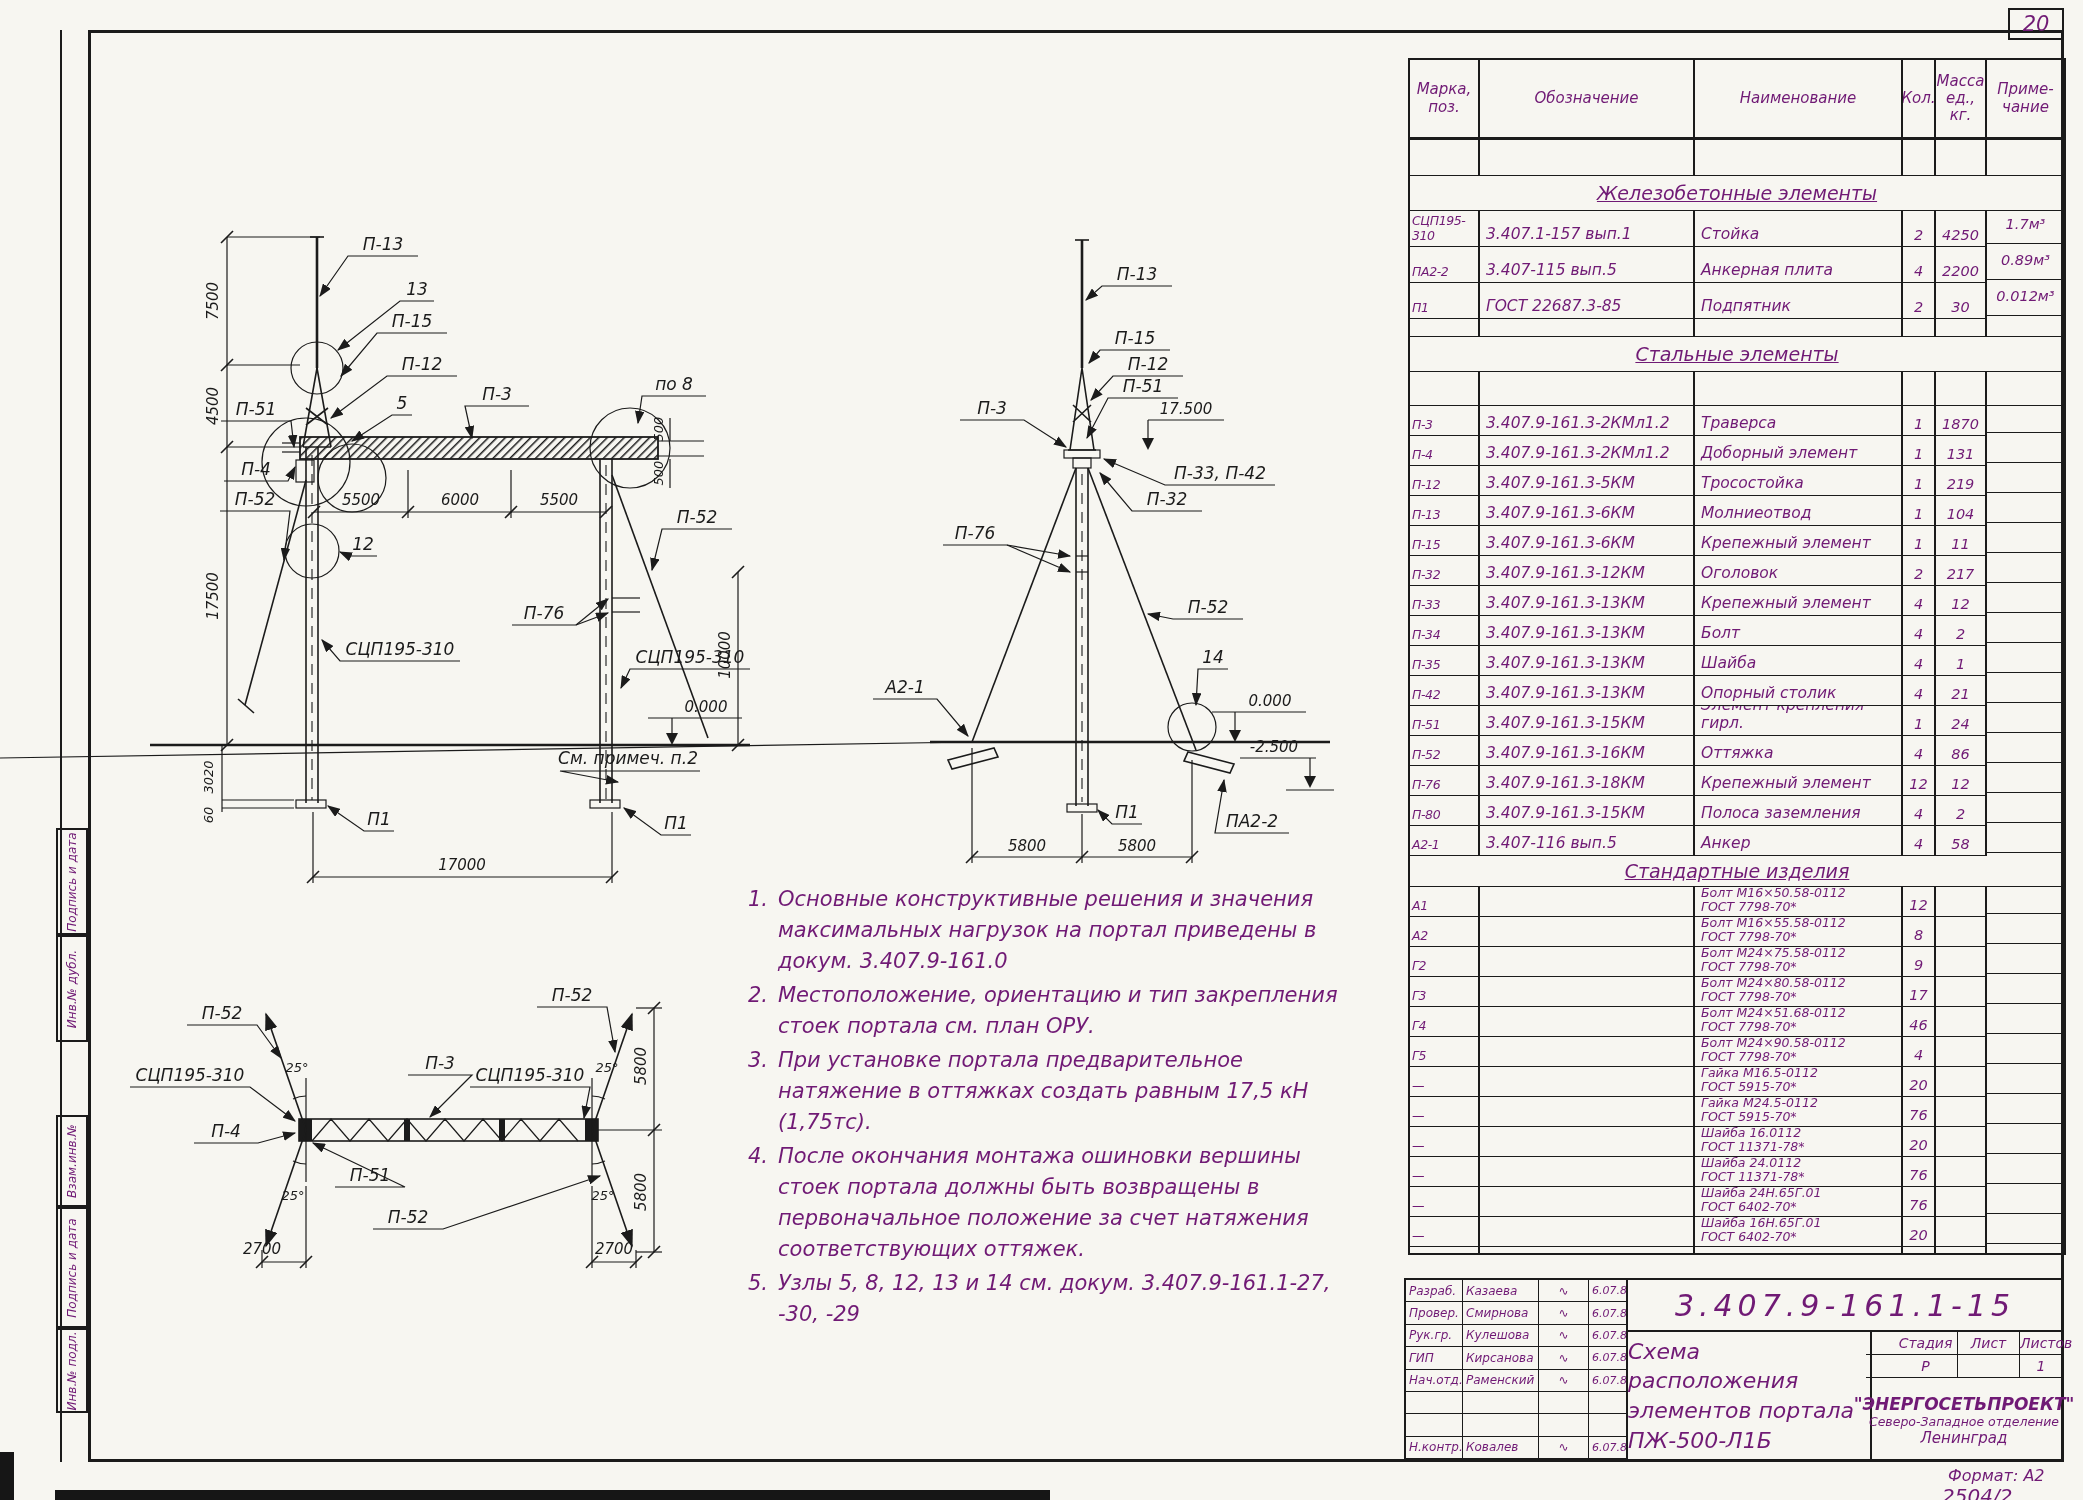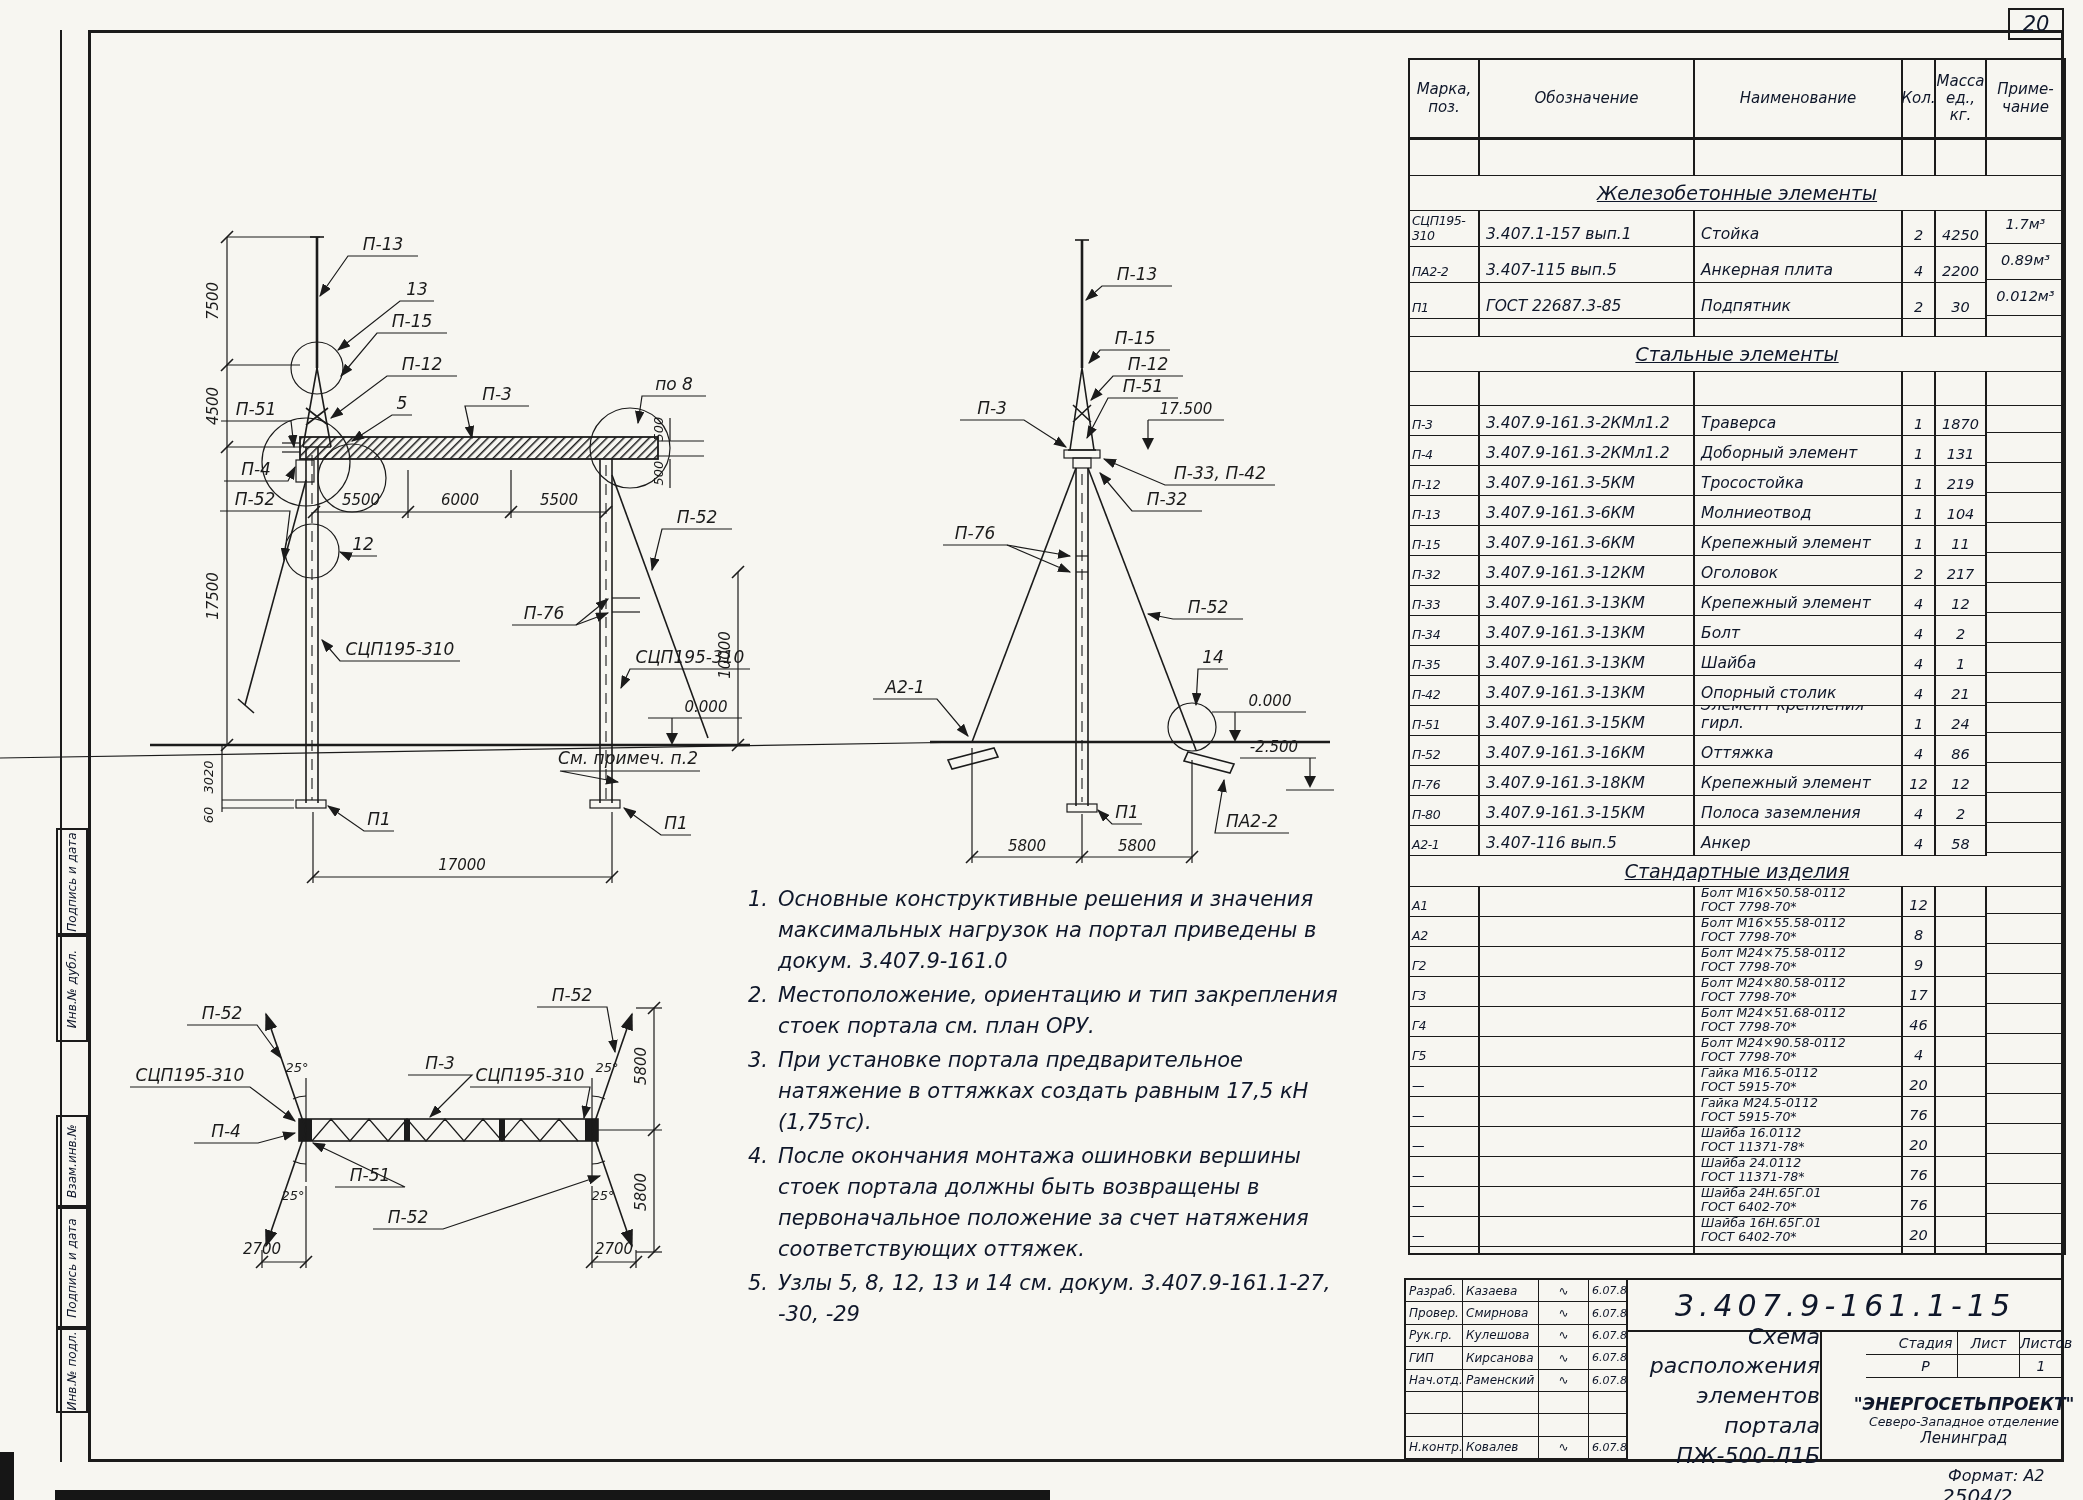--- a/index.html
+++ b/index.html
@@ -1,17 +1,17 @@
 <!DOCTYPE html>
 <html><head>
 <meta charset="utf-8">
 <style>
   html,body{margin:0;padding:0;background:#6e6e6e;}
   .sheet{position:relative;width:2083px;height:1500px;background:#f7f6f1;overflow:hidden;
-         font-family:"DejaVu Sans",sans-serif;color:#0f172a;}
+         font-family:"DejaVu Sans",sans-serif;color:#701a75;}
   
   .frame{position:absolute;left:88px;top:30px;width:1976px;height:1432px;border:3px solid #1b1b1b;box-sizing:border-box;}
   .edge-line{position:absolute;left:60px;top:30px;height:1432px;width:0;border-left:2px solid #1b1b1b;}
   .pagenum{position:absolute;left:2008px;top:8px;width:56px;height:32px;border:2px solid #1b1b1b;box-sizing:border-box;
            display:flex;align-items:center;justify-content:center;font-style:italic;font-size:21px;}
   .scan-bar{position:absolute;left:55px;top:1490px;width:995px;height:10px;background:#161616;}
   .scan-blob{position:absolute;left:0;top:1452px;width:14px;height:48px;background:#161616;}
   
   .vcell{position:absolute;left:56px;width:32px;border:2px solid #1b1b1b;box-sizing:border-box;
          display:flex;align-items:center;justify-content:center;}
@@ -40,22 +40,22 @@
   .c.qty,.c.mass,.c.note{font-size:14.5px;justify-content:center;padding:0 1px 3px;}
   
   .tb{position:absolute;left:1404px;top:1278px;width:660px;height:184px;border:2.5px solid #1b1b1b;box-sizing:border-box;}
   .tb .staff{position:absolute;left:0;top:0;width:222px;height:100%;border-right:2.5px solid #1b1b1b;box-sizing:border-box;}
   .tb .strow{display:grid;grid-template-columns:57px 76px 50px 1fr;height:22.4px;border-bottom:1.4px solid #1b1b1b;box-sizing:border-box;}
   .tb .strow div{border-right:1.4px solid #1b1b1b;font-size:12px;font-style:italic;display:flex;align-items:center;padding:0 3px;overflow:hidden;white-space:nowrap;}
   .tb .strow div:last-child{border-right:none;font-size:11px;}
   .tb .sig{justify-content:center;font-size:15px;}
   .tb .docnum{position:absolute;left:222px;top:0;right:0;height:52px;border-bottom:2.5px solid #1b1b1b;box-sizing:border-box;
               display:flex;align-items:center;justify-content:center;font-size:30px;font-style:italic;letter-spacing:5px;text-align:center;}
-  .tb .ttl{position:absolute;left:222px;top:52px;width:194px;bottom:0;border-right:2.5px solid #1b1b1b;box-sizing:border-box;
-           display:flex;align-items:center;justify-content:center;text-align:right;font-size:22px;font-style:italic;white-space:pre-line;line-height:1.35;}
+  .tb .ttl{position:absolute;left:222px;top:52px;width:244px;bottom:0;border-right:2.5px solid #1b1b1b;box-sizing:border-box;
+           display:flex;align-items:center;justify-content:center;text-align:left;font-size:22px;font-style:italic;white-space:pre-line;line-height:1.35;}
   .tb .right{position:absolute;left:460px;top:52px;right:0;bottom:0;}
   .tb .mini{display:grid;grid-template-columns:64px 62px 1fr;height:23px;border-bottom:1.6px solid #1b1b1b;box-sizing:border-box;padding-left:28px;}
   .tb .mini div{border-right:1.6px solid #1b1b1b;display:flex;align-items:center;justify-content:center;font-size:14px;font-style:italic;}
   .tb .mini div:last-child{border-right:none;}
   .tb .org{height:84px;display:flex;flex-direction:column;align-items:center;justify-content:center;text-align:center;font-style:italic;}
   .tb .org .o1{font-size:17px;font-weight:bold;}
   .tb .org .o2{font-size:12.5px;}
   .tb .org .o3{font-size:15px;}
   .under-tb{position:absolute;font-style:italic;}
   

